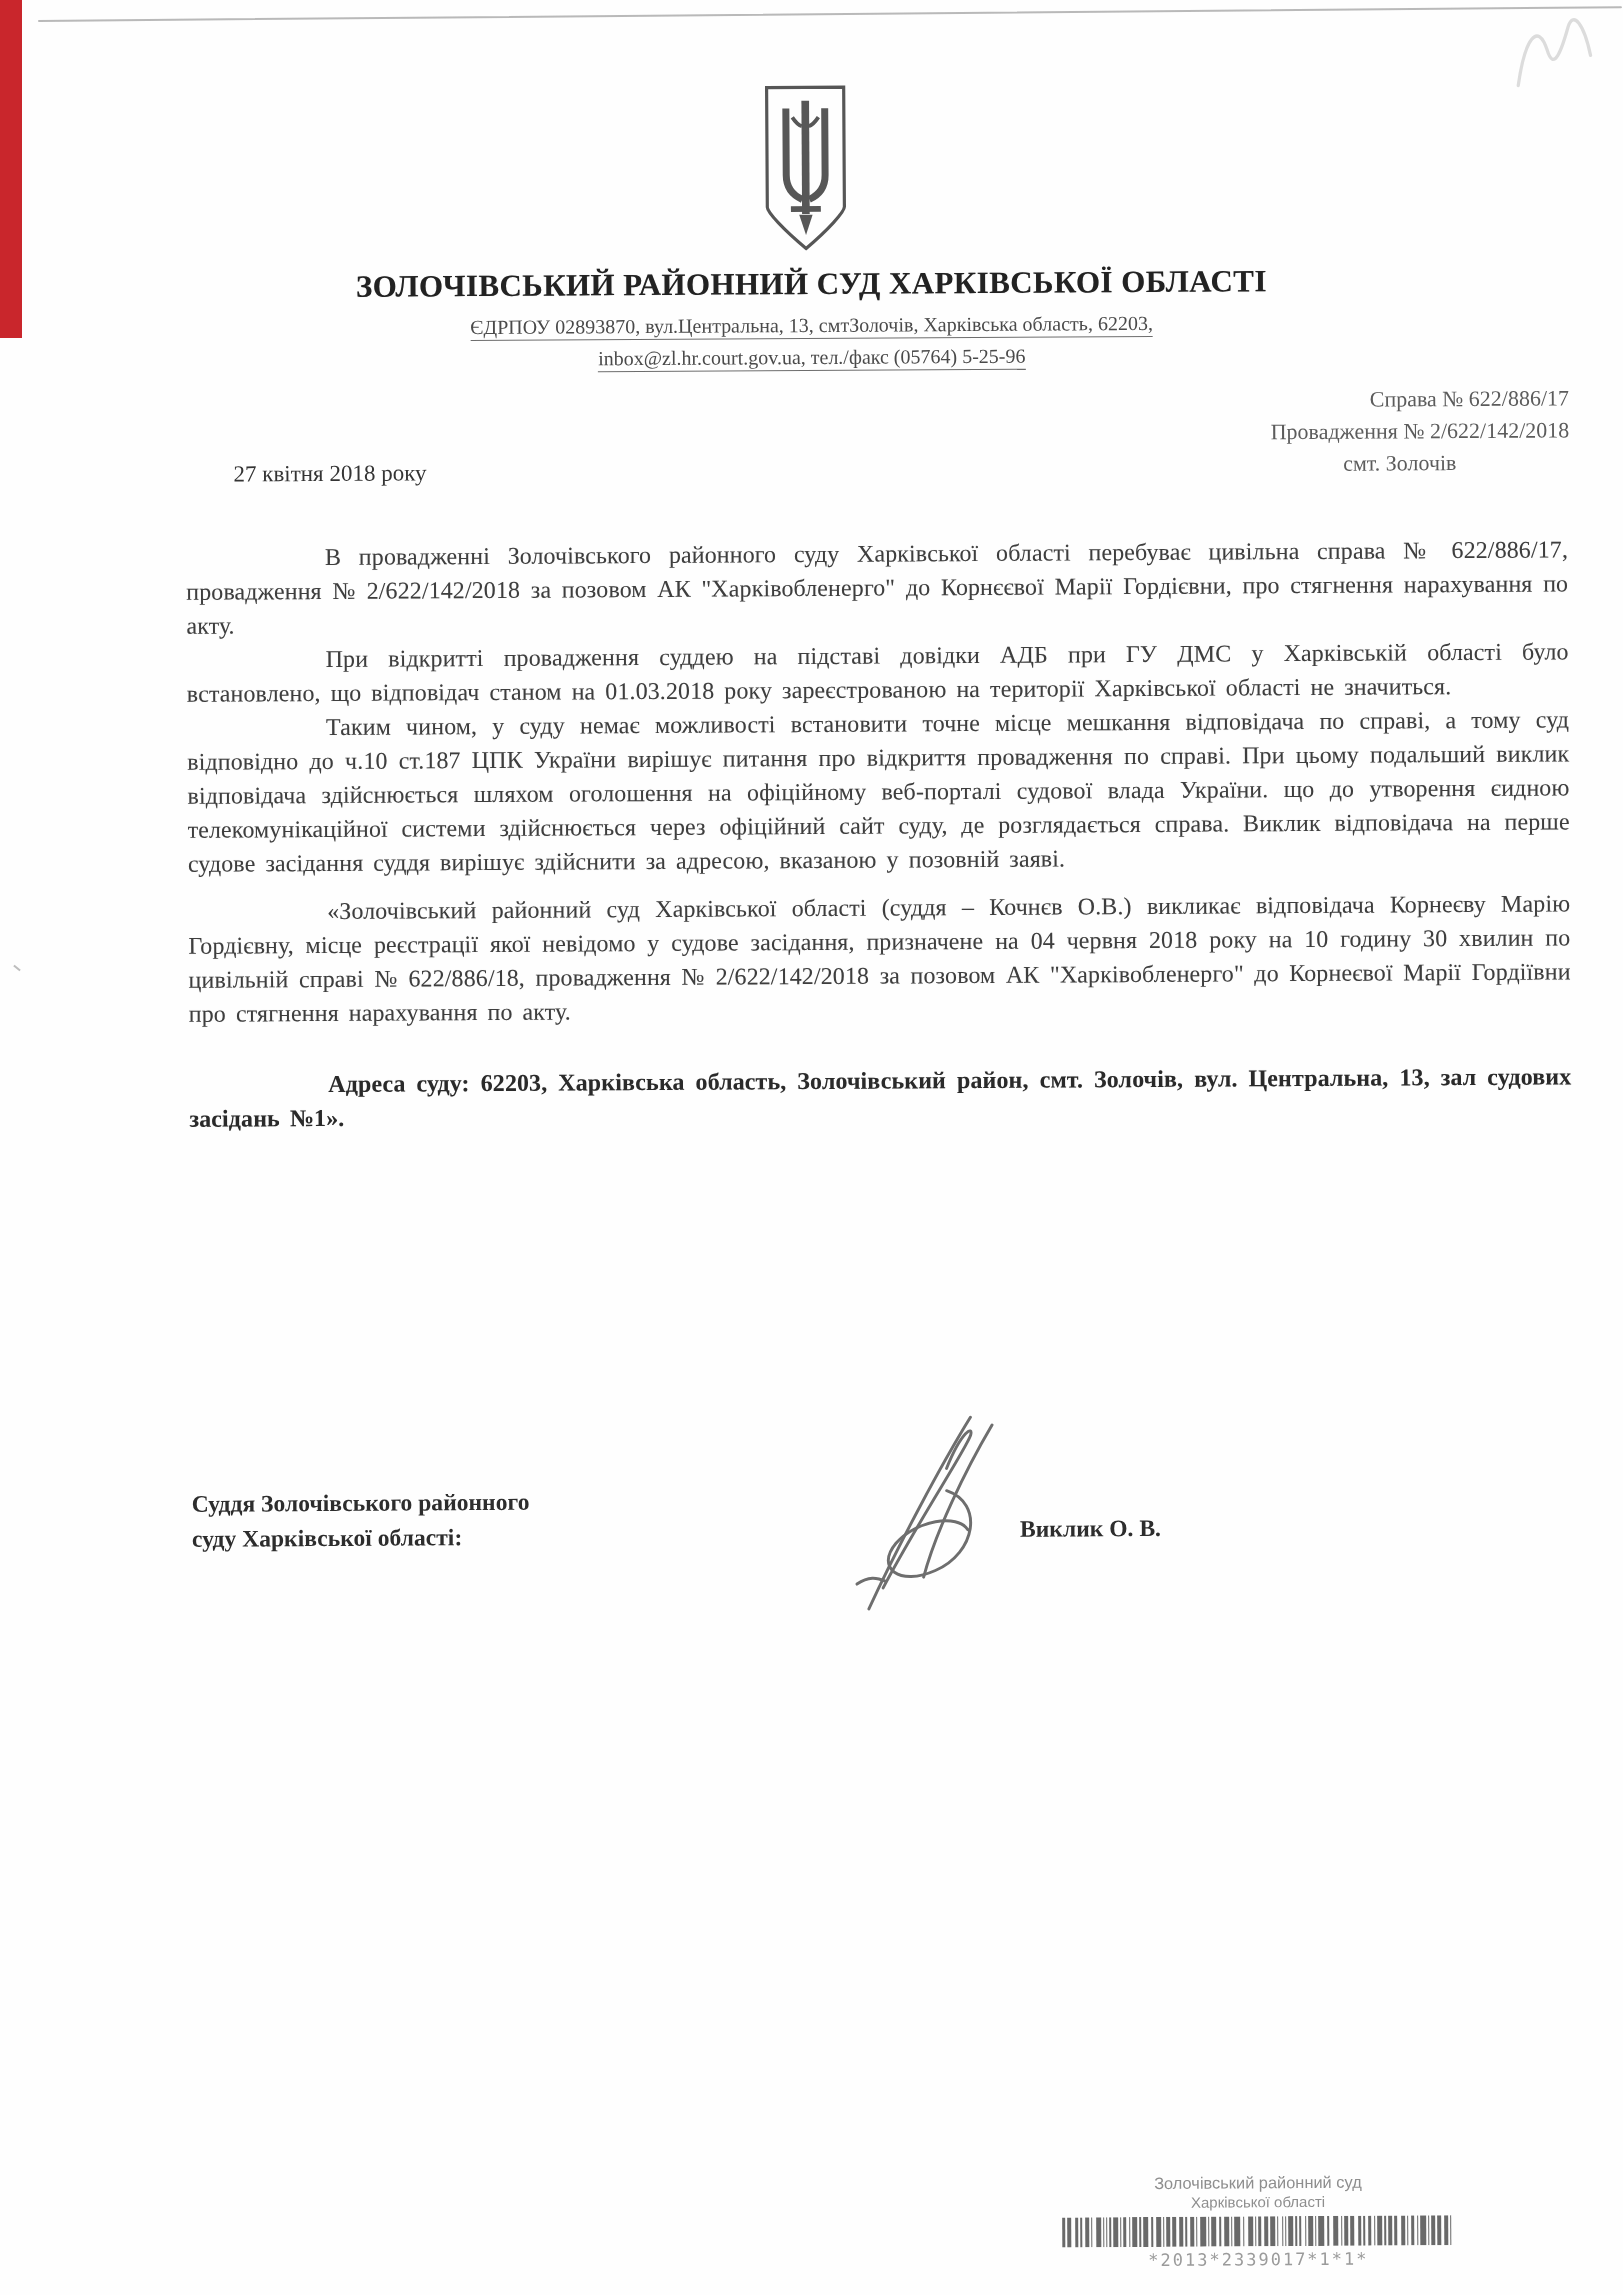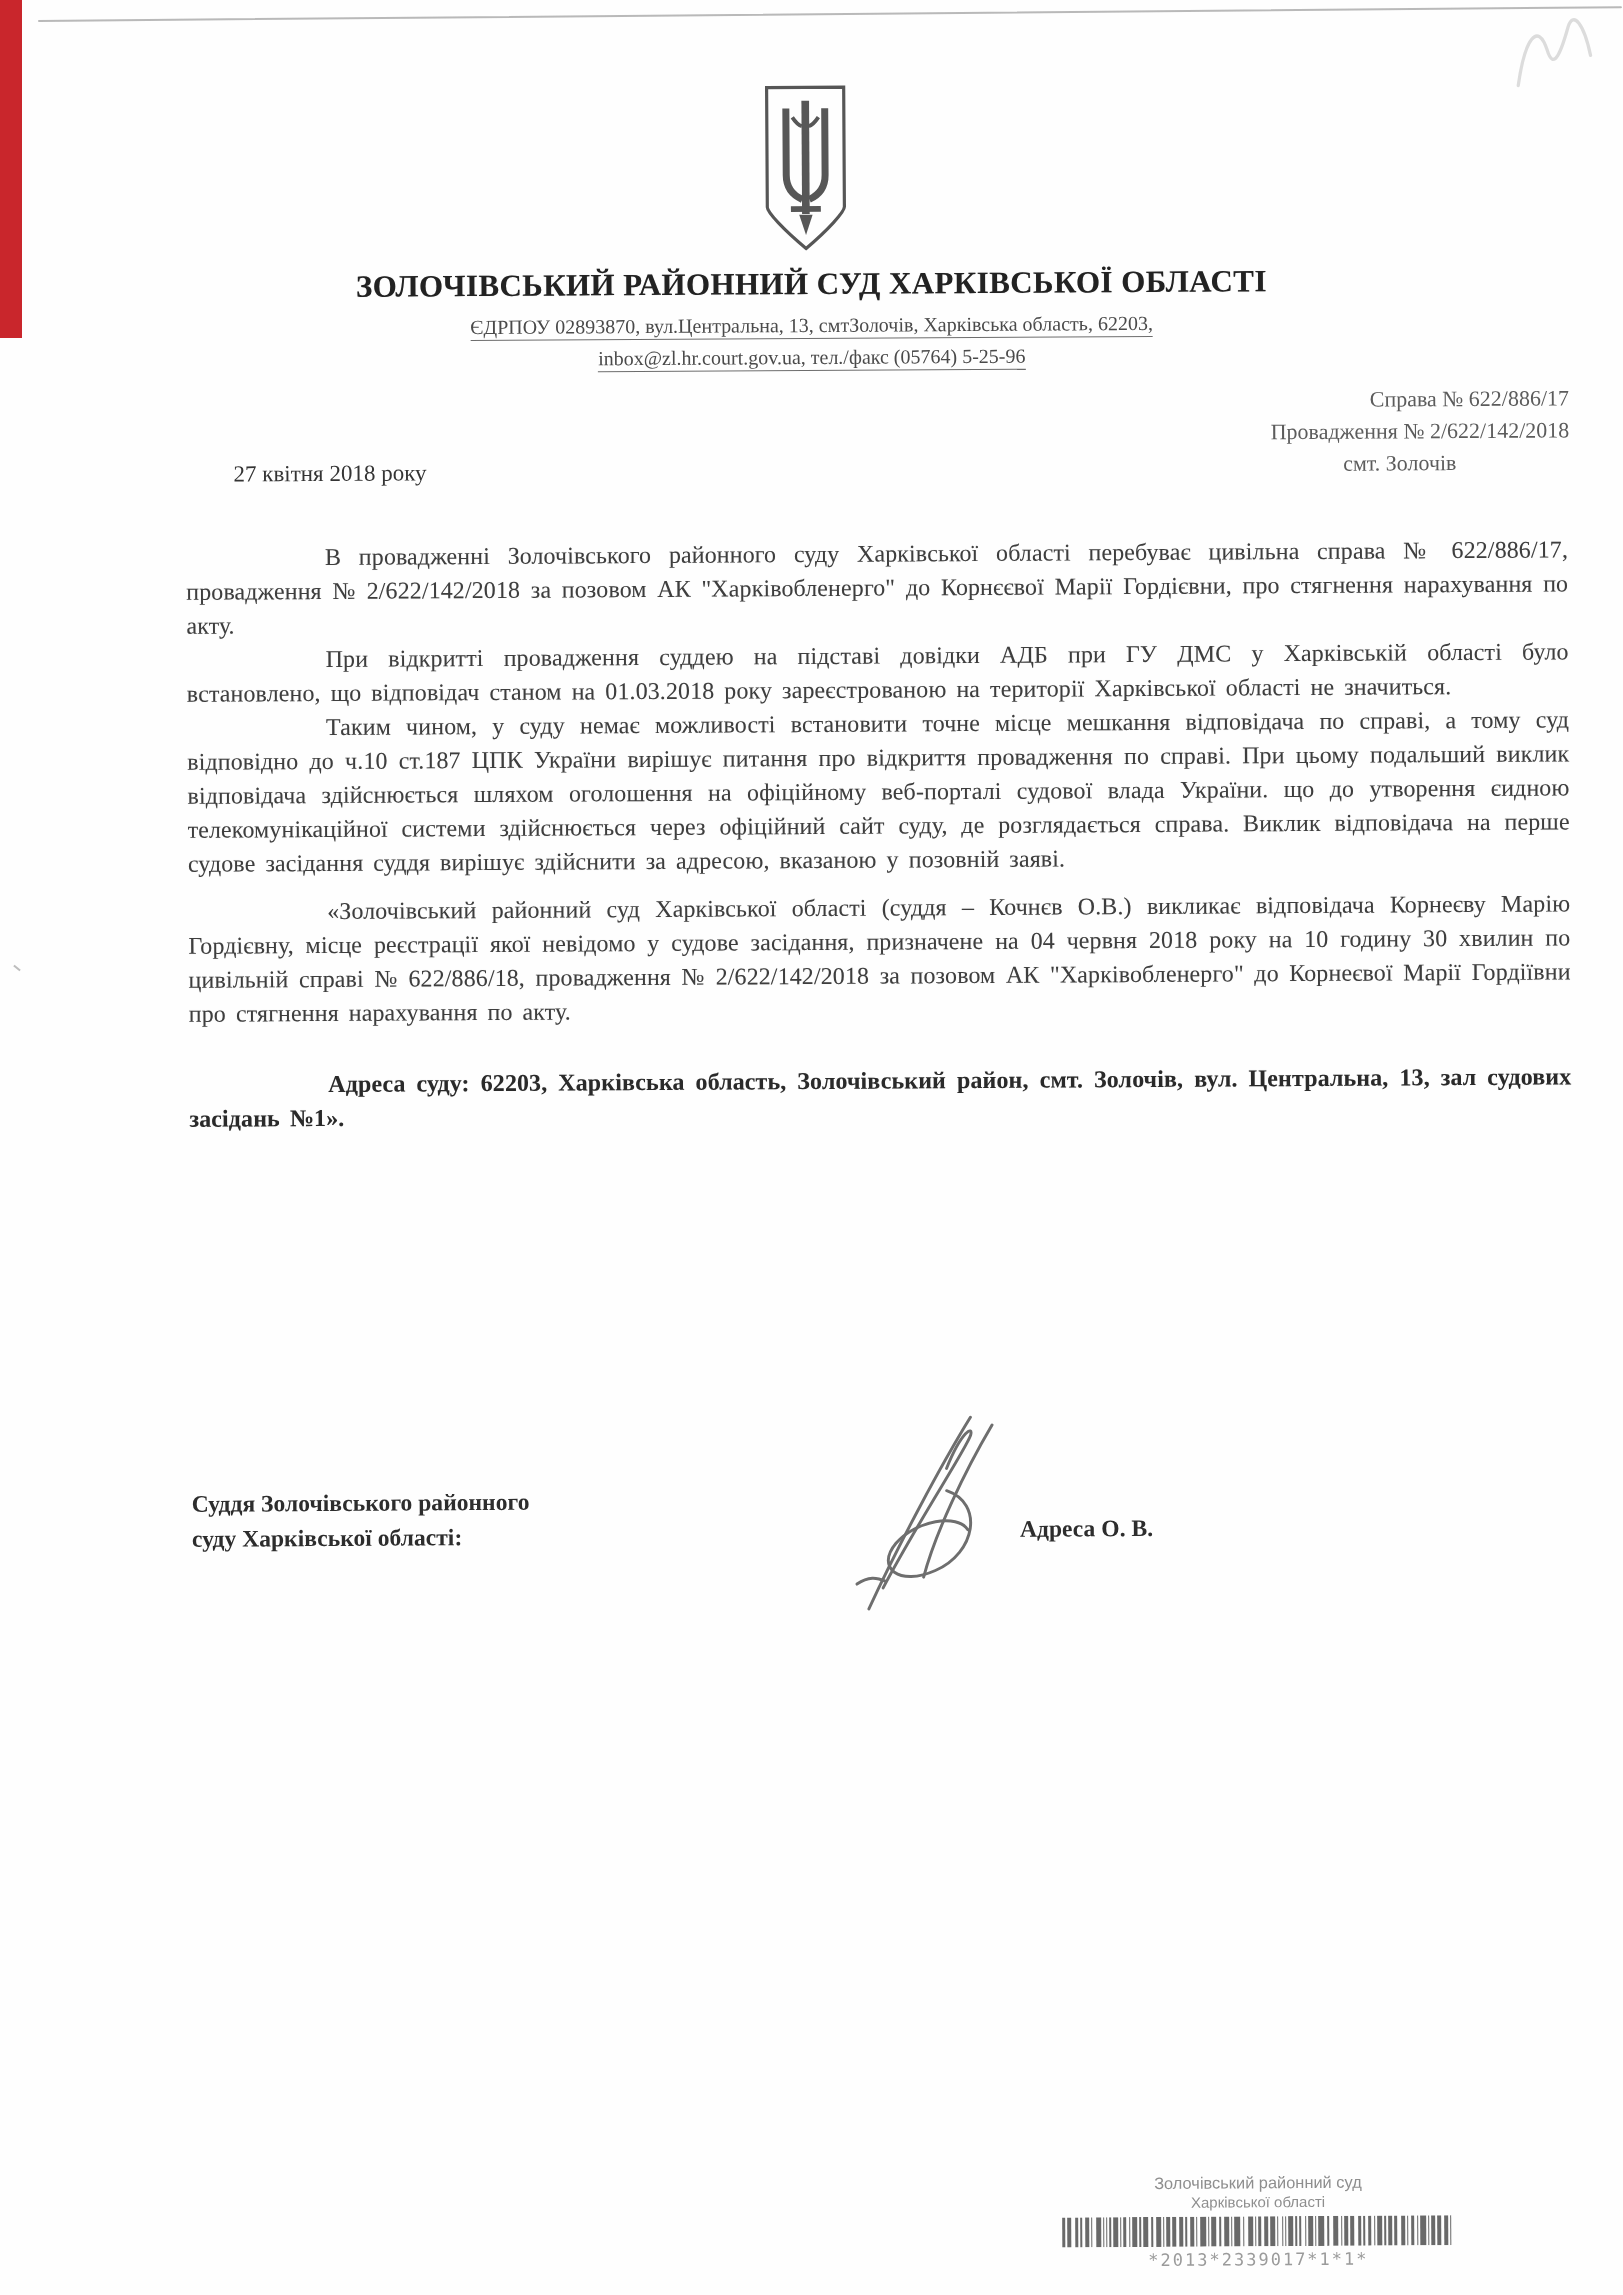--- a/index.html
+++ b/index.html
@@ -111,21 +111,21 @@
       <svg viewBox="0 0 275 315" width="180" height="206">
         <g fill="none" stroke="#6e6e6e" stroke-width="4.5" stroke-linecap="round">
           <path d="M205 8 C160 80 95 200 48 300"></path>
           <path d="M238 20 C195 92 150 185 132 252"></path>
           <path d="M70 268 C125 165 195 62 205 36 C210 20 192 28 168 86"></path>
           <path d="M168 120 C225 140 212 215 150 242 C95 266 58 238 90 200 C120 165 185 155 200 180"></path>
           <path d="M30 262 C48 250 60 252 74 258"></path>
         </g>
       </svg>
     </div>
-    <div class="abs sig-name">Адреса О.  В.</div>
+    <div class="abs sig-name">Виклик О.  В.</div>
 
     <div class="abs footer">
       <div class="footer-line1">Золочівський районний суд</div>
       <div class="footer-line2">Харківської області</div>
       <div class="barcode">
           <span style="width: 3.9px; margin-right: 2px;"></span>
           <span style="width: 3.9px; margin-right: 3.3px;"></span>
           <span style="width: 3.9px; margin-right: 2px;"></span>
           <span style="width: 1.3px; margin-right: 3.3px;"></span>
           <span style="width: 3.9px; margin-right: 2px;"></span>

